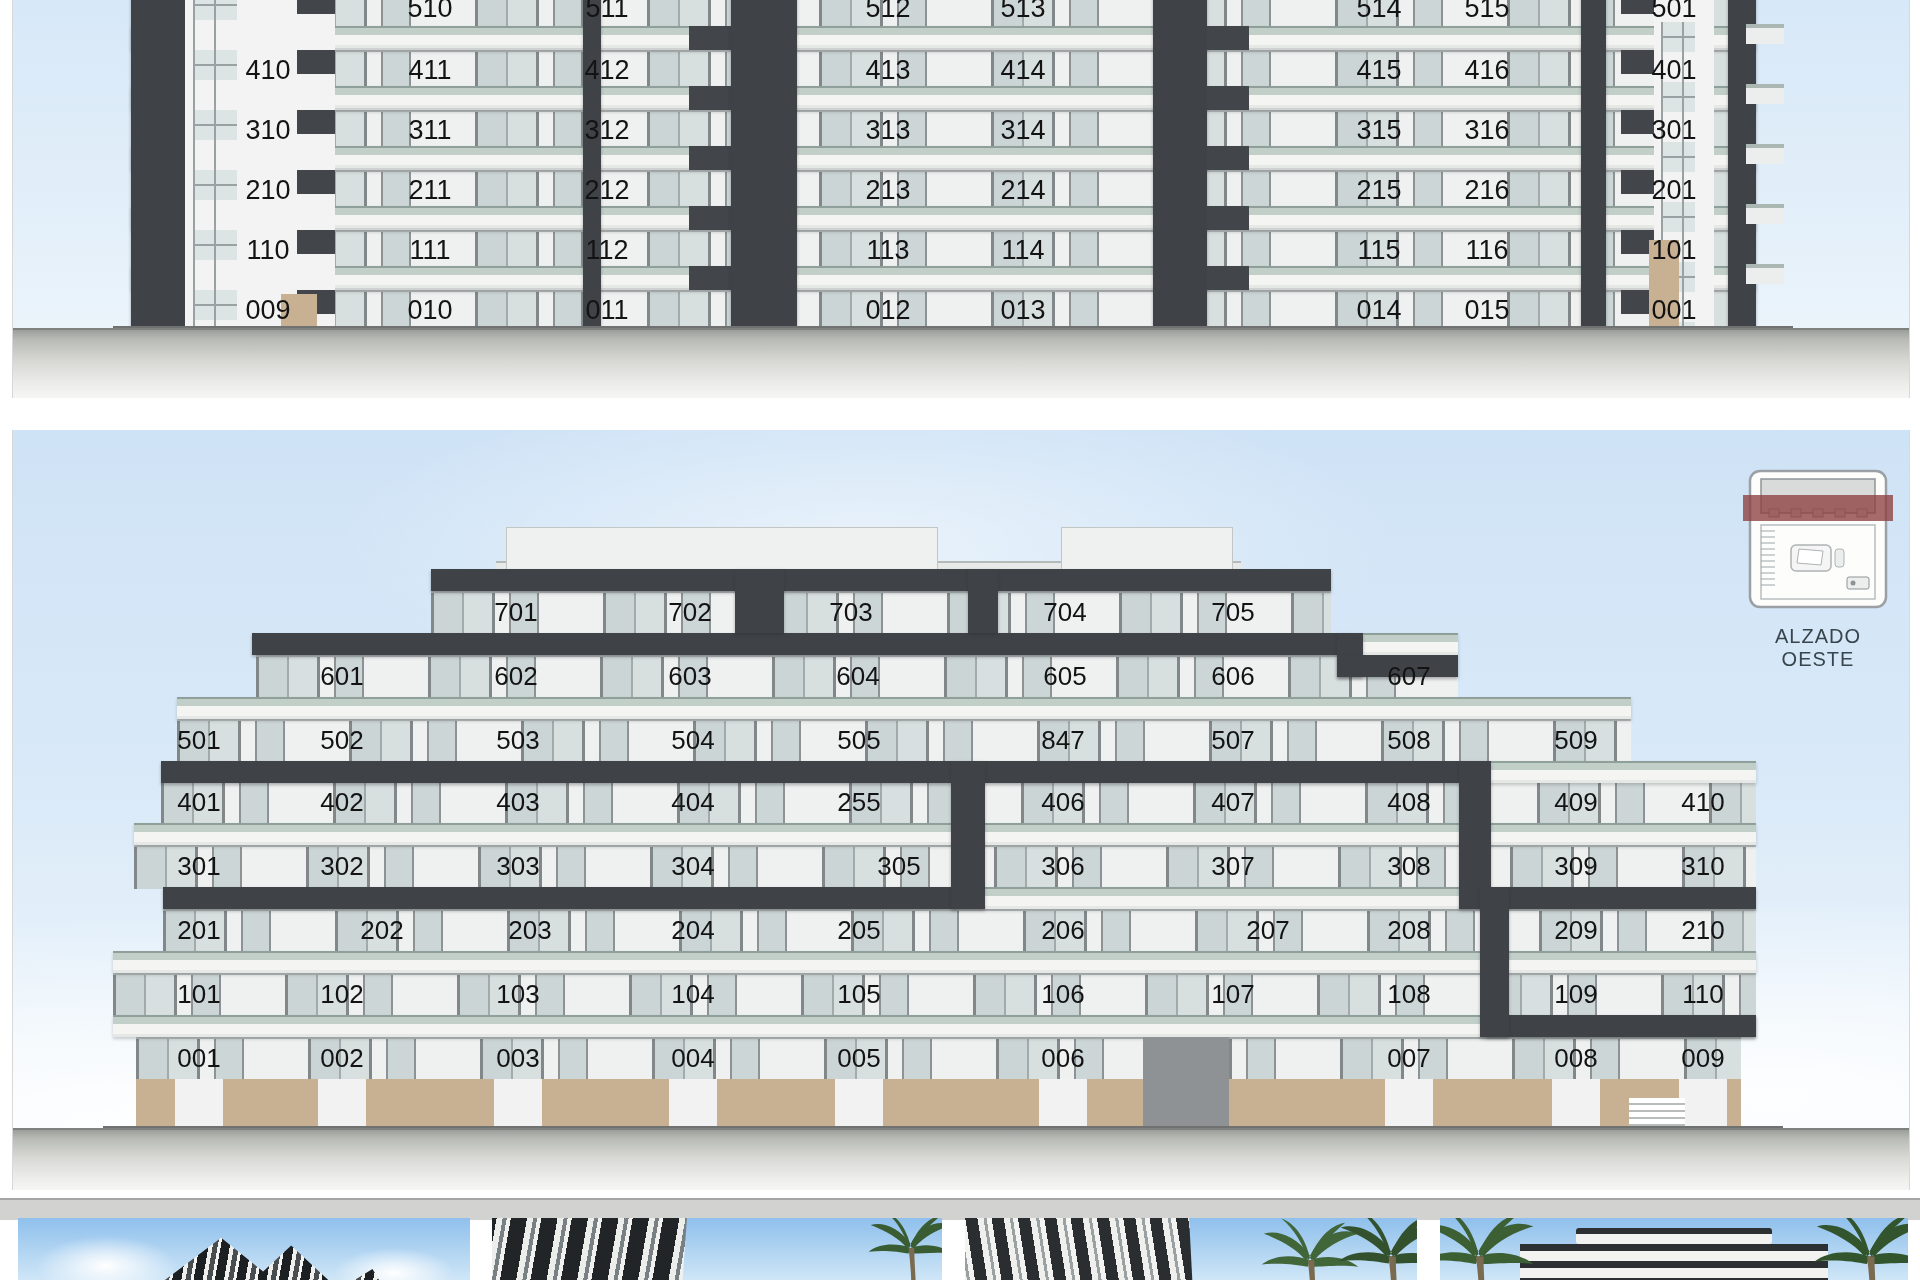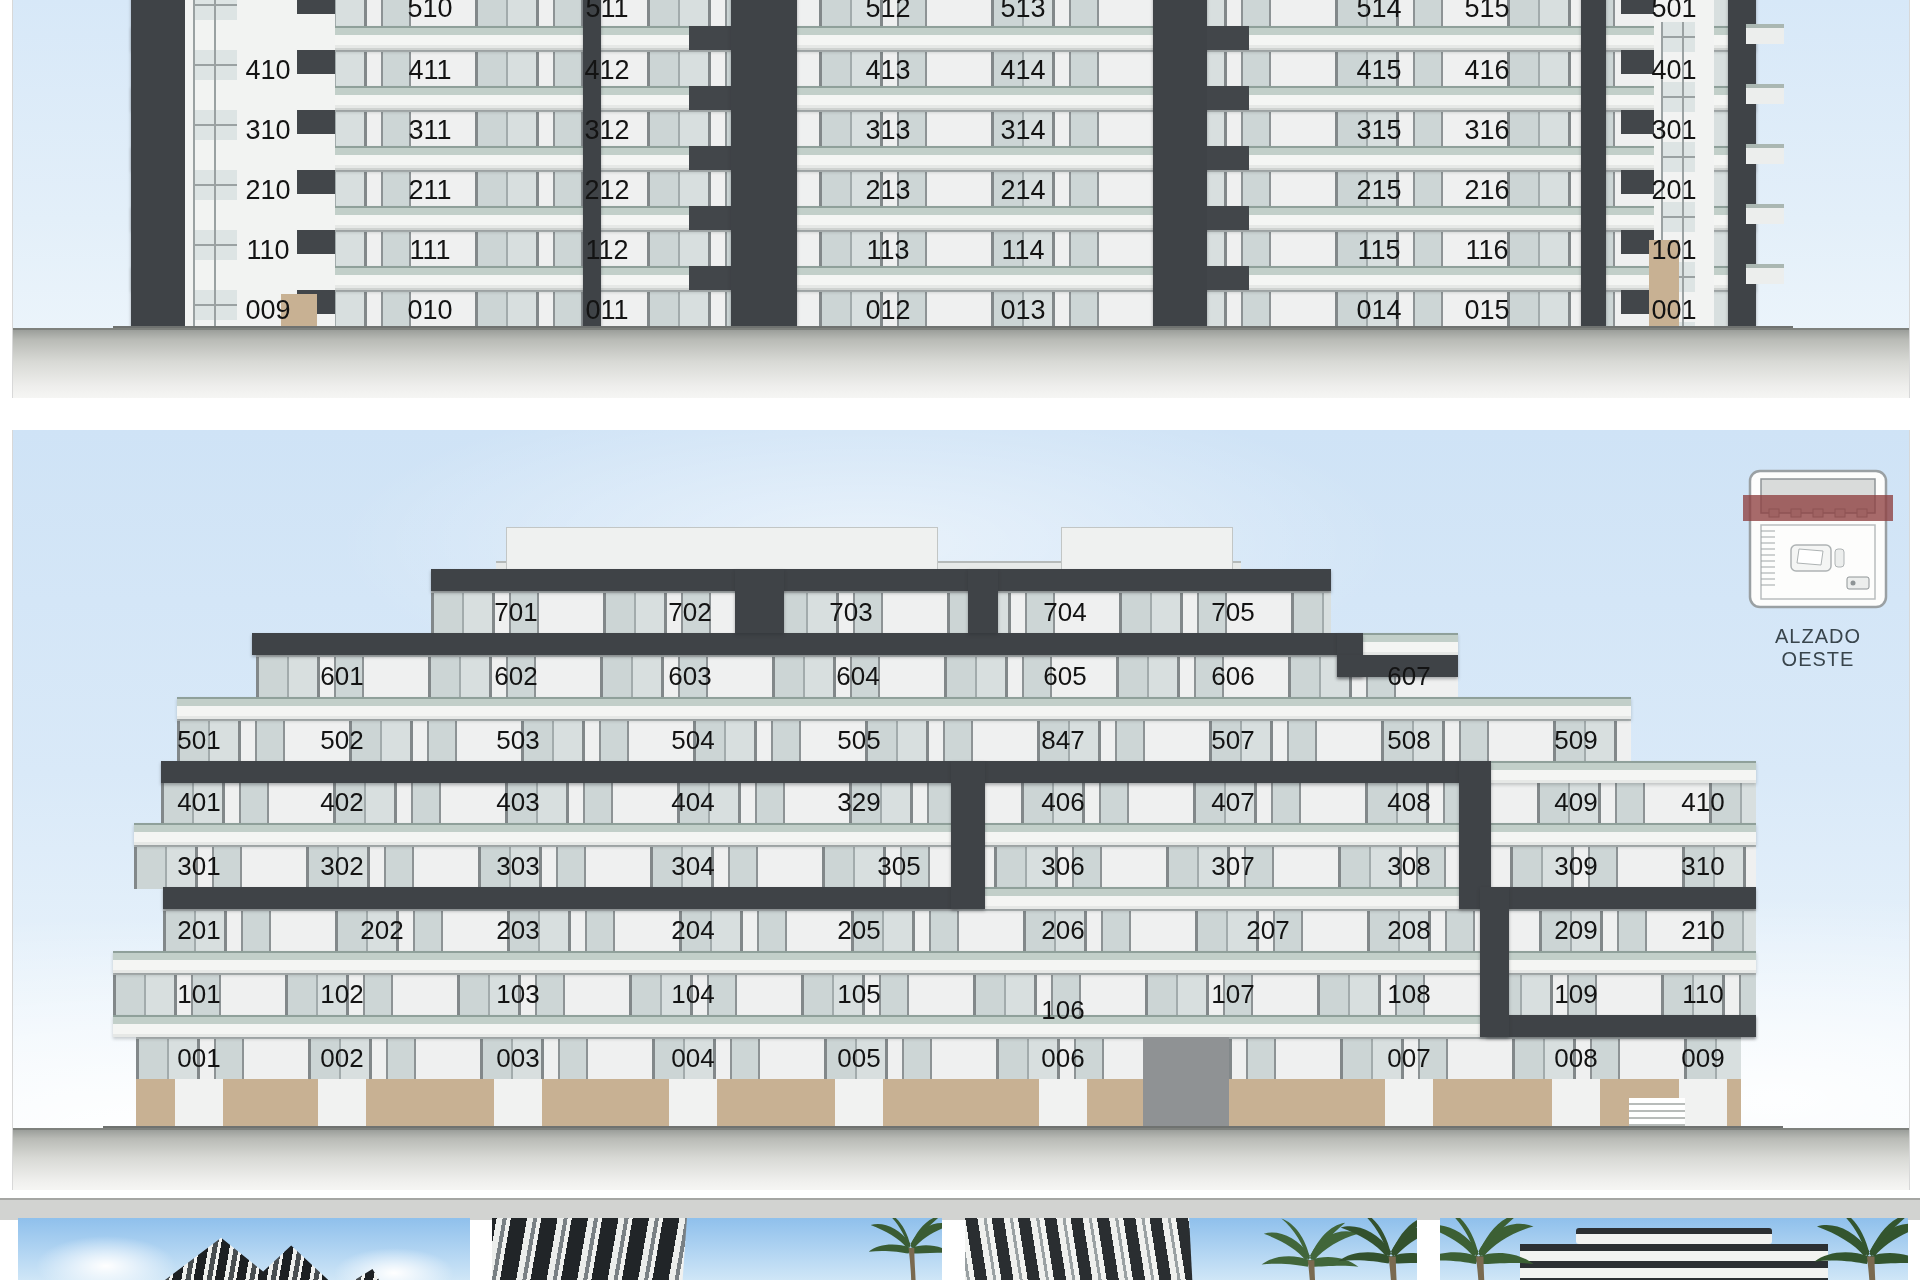--- a/index.html
+++ b/index.html
@@ -246,52 +246,52 @@
         <span class="unit" style="left: 680px; top: 310px;">504</span>
         <span class="unit" style="left: 846px; top: 310px;">505</span>
         <span class="unit" style="left: 1050px; top: 310px;">847</span>
         <span class="unit" style="left: 1220px; top: 310px;">507</span>
         <span class="unit" style="left: 1396px; top: 310px;">508</span>
         <span class="unit" style="left: 1563px; top: 310px;">509</span>
         <span class="unit" style="left: 186px; top: 372px;">401</span>
         <span class="unit" style="left: 329px; top: 372px;">402</span>
         <span class="unit" style="left: 505px; top: 372px;">403</span>
         <span class="unit" style="left: 680px; top: 372px;">404</span>
-        <span class="unit" style="left: 846px; top: 372px;">329</span>
+        <span class="unit" style="left: 846px; top: 372px;">255</span>
         <span class="unit" style="left: 1050px; top: 372px;">406</span>
         <span class="unit" style="left: 1220px; top: 372px;">407</span>
         <span class="unit" style="left: 1396px; top: 372px;">408</span>
         <span class="unit" style="left: 1563px; top: 372px;">409</span>
         <span class="unit" style="left: 1690px; top: 372px;">410</span>
         <span class="unit" style="left: 186px; top: 436px;">301</span>
         <span class="unit" style="left: 329px; top: 436px;">302</span>
         <span class="unit" style="left: 505px; top: 436px;">303</span>
         <span class="unit" style="left: 680px; top: 436px;">304</span>
         <span class="unit" style="left: 846px; top: 436px; margin-left: 40px;">305</span>
         <span class="unit" style="left: 1050px; top: 436px;">306</span>
         <span class="unit" style="left: 1220px; top: 436px;">307</span>
         <span class="unit" style="left: 1396px; top: 436px;">308</span>
         <span class="unit" style="left: 1563px; top: 436px;">309</span>
         <span class="unit" style="left: 1690px; top: 436px;">310</span>
         <span class="unit" style="left: 186px; top: 500px;">201</span>
         <span class="unit" style="left: 329px; top: 500px; margin-left: 40px;">202</span>
-        <span class="unit" style="left: 505px; top: 500px;">203</span>
+        <span class="unit" style="left: 517px; top: 500px;">203</span>
         <span class="unit" style="left: 680px; top: 500px;">204</span>
         <span class="unit" style="left: 846px; top: 500px;">205</span>
         <span class="unit" style="left: 1050px; top: 500px;">206</span>
         <span class="unit" style="left: 1220px; top: 500px; margin-left: 35px;">207</span>
         <span class="unit" style="left: 1396px; top: 500px;">208</span>
         <span class="unit" style="left: 1563px; top: 500px;">209</span>
         <span class="unit" style="left: 1690px; top: 500px;">210</span>
         <span class="unit" style="left: 186px; top: 564px;">101</span>
         <span class="unit" style="left: 329px; top: 564px;">102</span>
         <span class="unit" style="left: 505px; top: 564px;">103</span>
         <span class="unit" style="left: 680px; top: 564px;">104</span>
         <span class="unit" style="left: 846px; top: 564px;">105</span>
-        <span class="unit" style="left: 1050px; top: 564px; margin-top: 16px;">106</span>
+        <span class="unit" style="left: 1050px; top: 564px;">106</span>
         <span class="unit" style="left: 1220px; top: 564px;">107</span>
         <span class="unit" style="left: 1396px; top: 564px;">108</span>
         <span class="unit" style="left: 1563px; top: 564px;">109</span>
         <span class="unit" style="left: 1690px; top: 564px;">110</span>
         <span class="unit" style="left: 186px; top: 628px;">001</span>
         <span class="unit" style="left: 329px; top: 628px;">002</span>
         <span class="unit" style="left: 505px; top: 628px;">003</span>
         <span class="unit" style="left: 680px; top: 628px;">004</span>
         <span class="unit" style="left: 846px; top: 628px;">005</span>
         <span class="unit" style="left: 1050px; top: 628px;">006</span>

